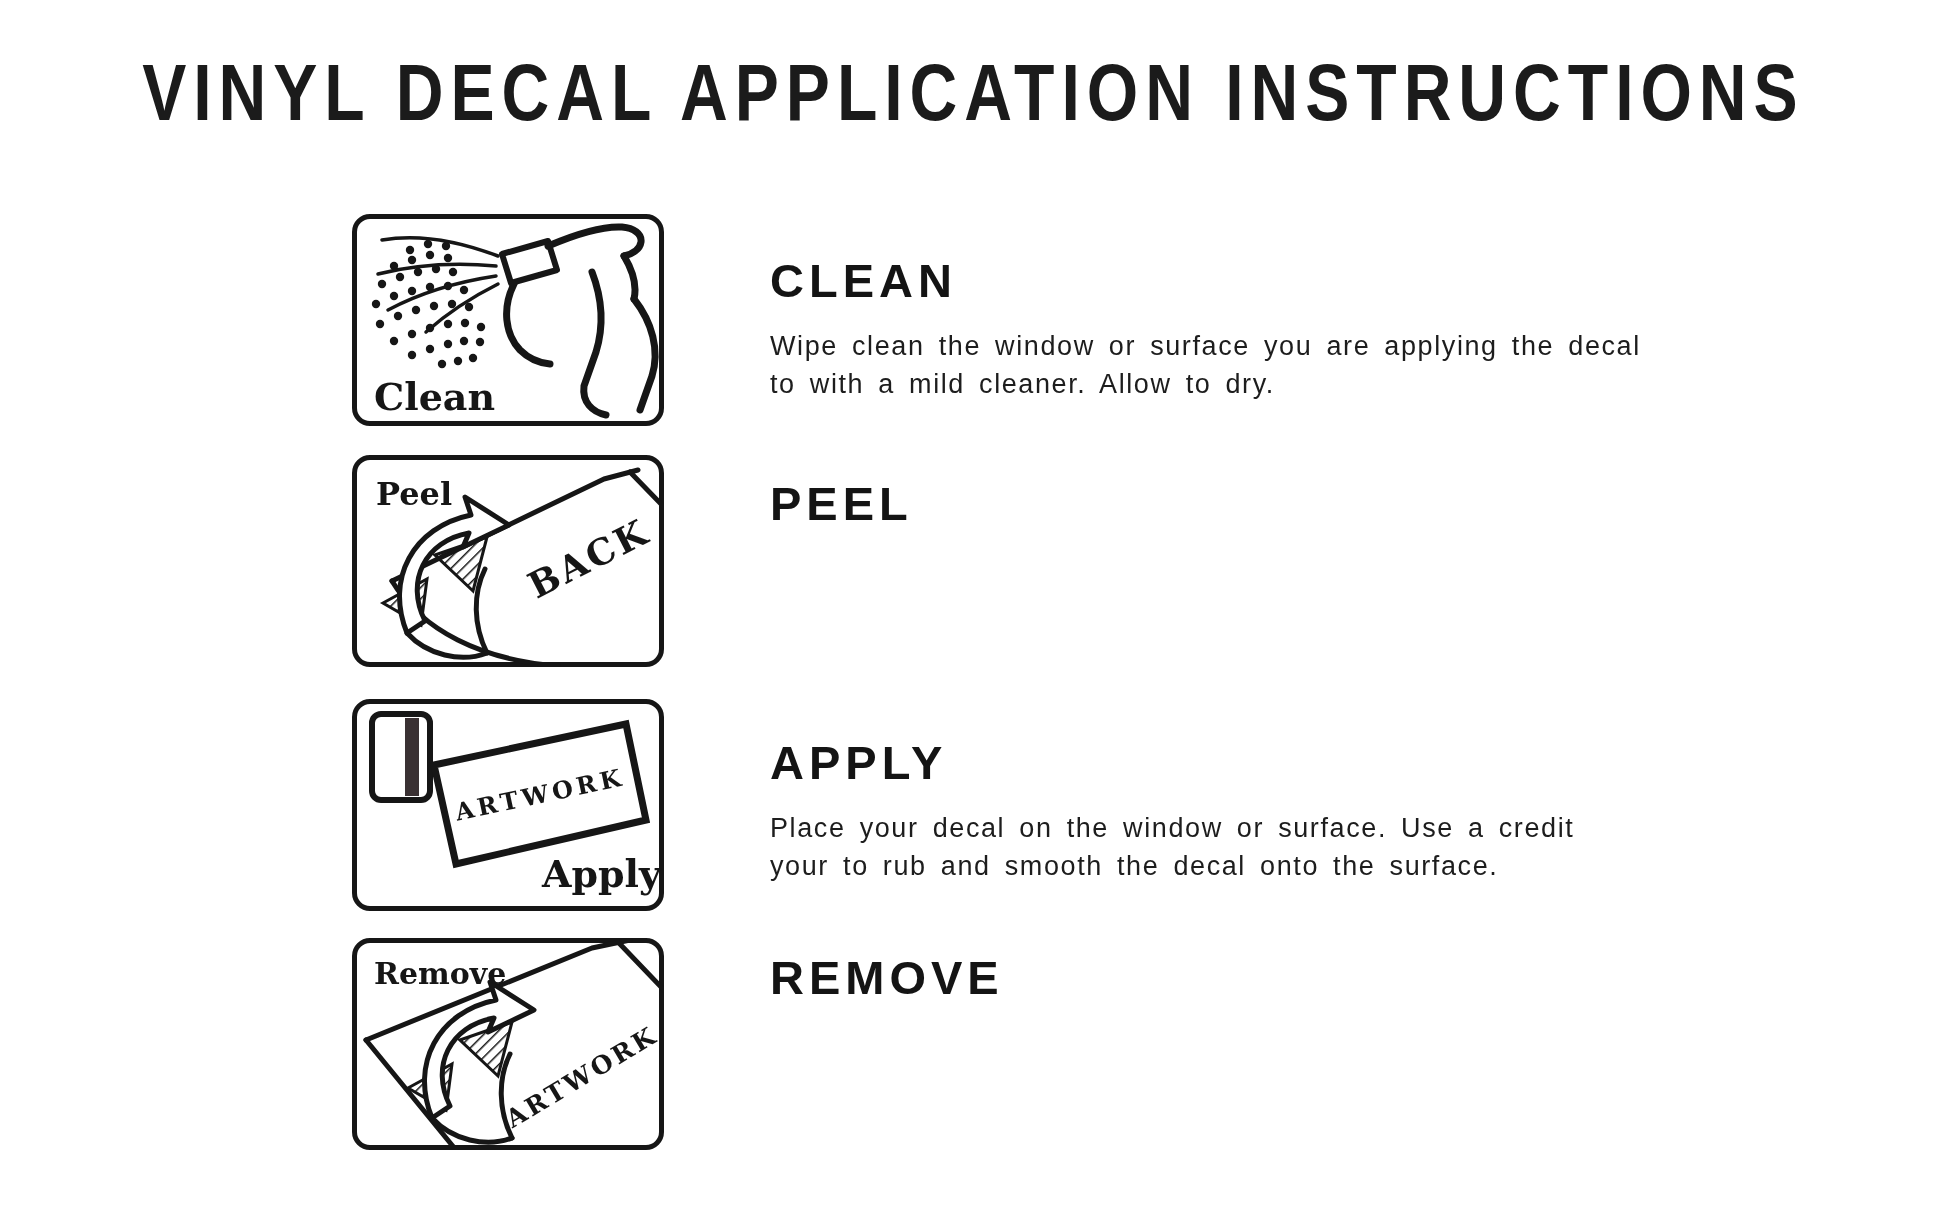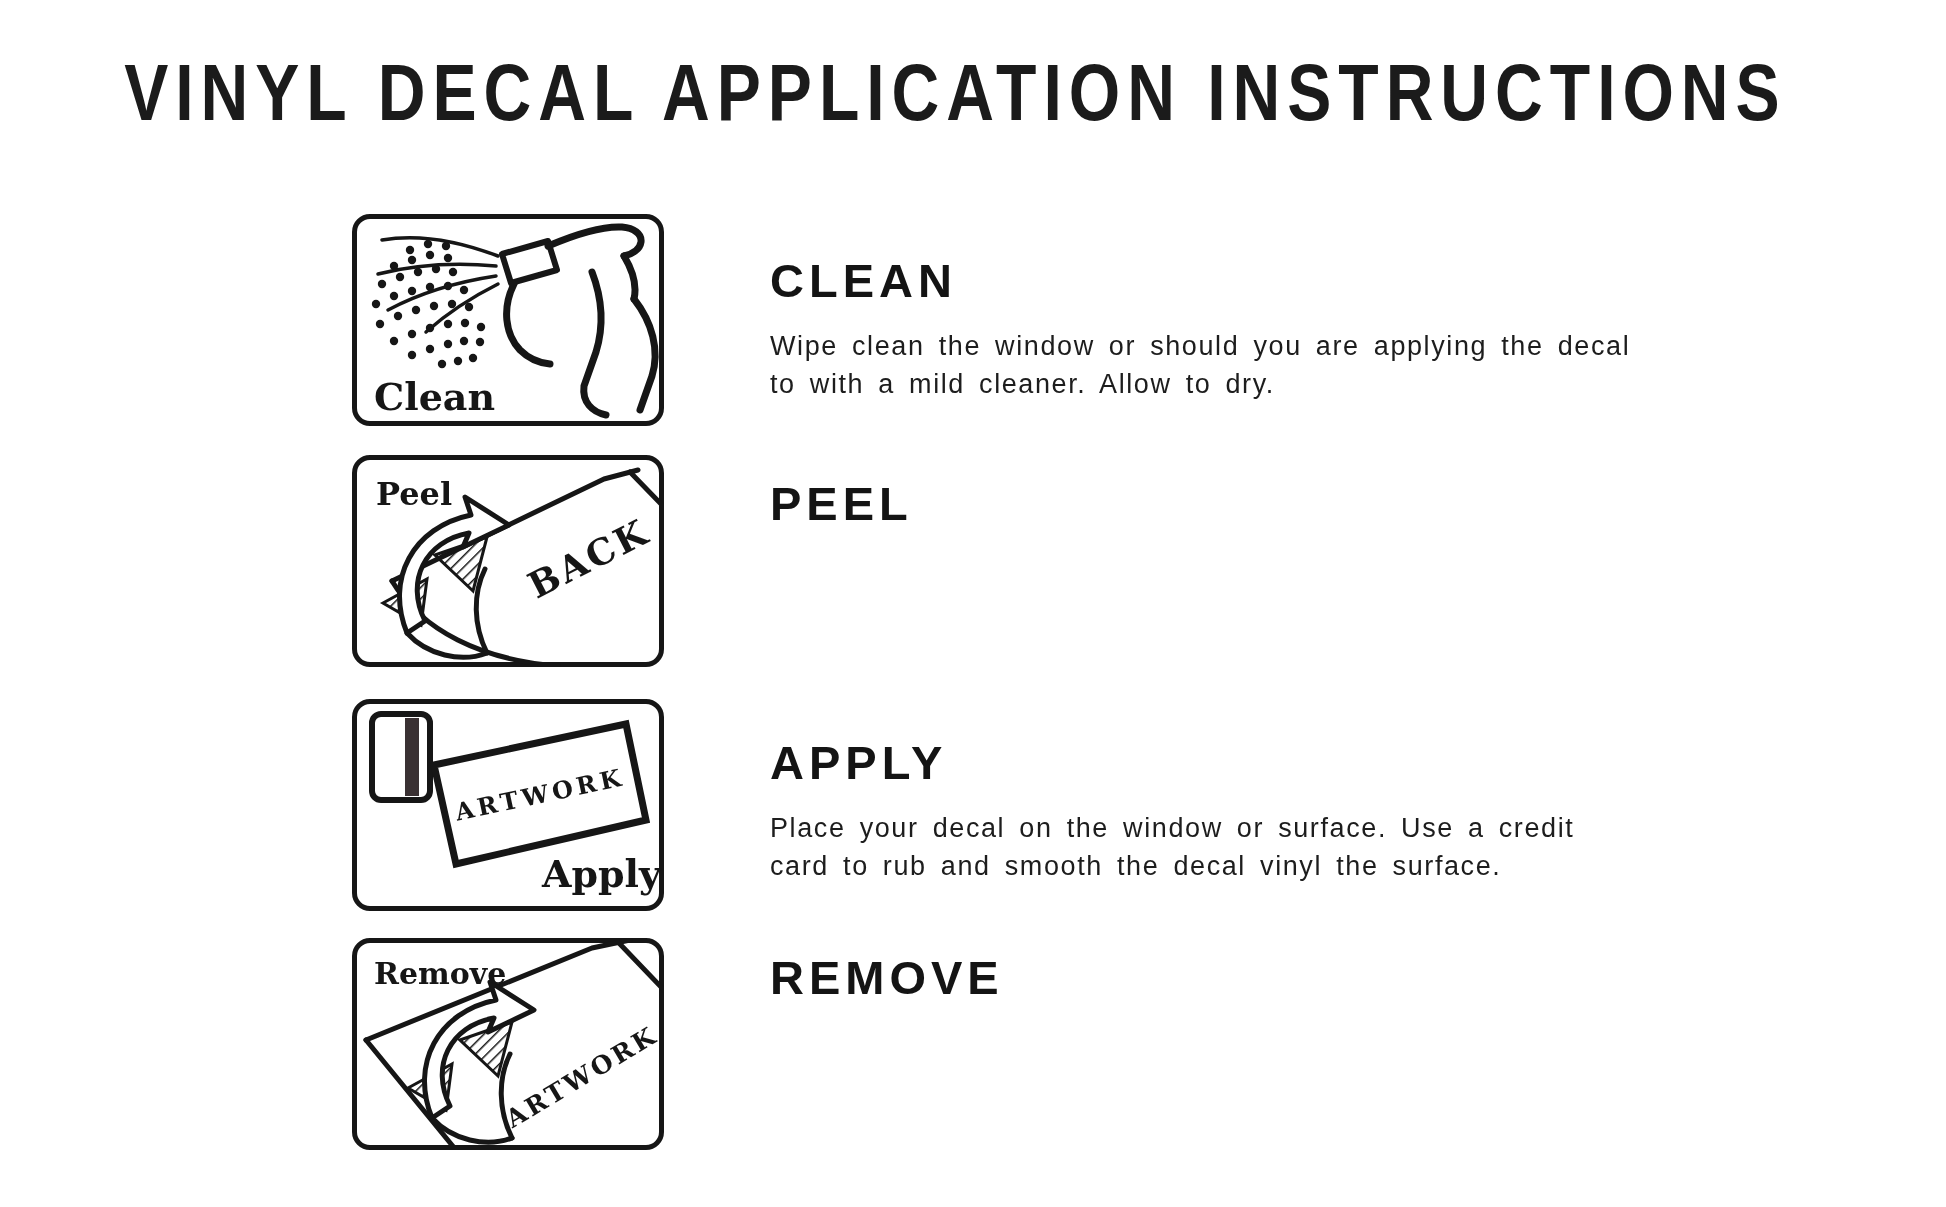--- a/index.html
+++ b/index.html
@@ -6,21 +6,21 @@
   body{
     width:1946px;height:1207px;
     background:#ffffff;
     font-family:"Liberation Sans", sans-serif;
     color:#1b1b1b;
     position:relative;
     overflow:hidden;
   }
   .page-title{
     position:absolute;top:44px;left:0;right:0;
-    text-align:left;
+    text-align:center;
     font-weight:700;font-size:76px;line-height:92px;
     letter-spacing:8px;white-space:nowrap;
   }
   .page-title .squeeze{
     display:inline-block;
     transform:scaleX(0.87) scaleY(1.05);
     transform-origin:center top;
   }
   .icon-box{
     position:absolute;left:352px;width:312px;height:212px;
@@ -121,21 +121,21 @@
       <path d="M272,42 C281,57 285,72 282,85" class="ink" stroke-width="7"></path>
       <path d="M282,85 C300,108 308,136 300,162 L288,196" class="ink" stroke-width="7"></path>
       <path d="M240,58 C250,84 252,112 244,138 L232,172 C230,188 240,198 254,201" class="ink" stroke-width="7"></path>
       <path d="M162,70 C150,94 153,120 168,136 C176,144 187,149 198,150" class="ink" stroke-width="7"></path>
     </g>
     <text x="22" y="196" class="serif-label" font-size="38">Clean</text>
   </svg>
 </div>
 <div class="step-text" id="text-clean">
   <div class="step-heading">CLEAN</div>
-  <p class="step-body">Wipe clean the window or should you are applying the decal
+  <p class="step-body">Wipe clean the window or surface you are applying the decal
 to with a mild cleaner. Allow to dry.</p>
 </div>
 
 <div class="icon-box" id="box-peel">
   <svg width="312" height="212" viewBox="0 0 312 212">
     <g>
       <path d="M40,126 L252,24 L286,15" class="ink" stroke-width="5"></path>
       <path d="M278,17 L312,52" class="ink" stroke-width="5"></path>
       <path d="M40,126 C70,176 130,205 206,211" class="ink" stroke-width="5"></path>
       <text x="237" y="116" text-anchor="middle" class="serif-label" font-size="36" letter-spacing="3" transform="rotate(-27 237 104)">BACK</text>
@@ -157,21 +157,21 @@
     <g>
       <polygon points="82,66 274,25 294,121 104,165" fill="#ffffff" stroke="#161616" stroke-width="7" stroke-linejoin="miter"></polygon>
       <text x="188" y="104" text-anchor="middle" class="serif-label" font-size="24" letter-spacing="4" transform="rotate(-12 188 96)">ARTWORK</text>
     </g>
     <text x="190" y="188" class="serif-label" font-size="38">Apply</text>
   </svg>
 </div>
 <div class="step-text" id="text-apply">
   <div class="step-heading">APPLY</div>
   <p class="step-body">Place your decal on the window or surface. Use a credit
-card to rub and smooth the decal vinyl the surface.</p>
+your to rub and smooth the decal onto the surface.</p>
 </div>
 
 <div class="icon-box" id="box-remove">
   <svg width="312" height="212" viewBox="0 0 312 212">
     <g>
       <path d="M14,102 L240,10 L278,2" class="ink" stroke-width="5"></path>
       <path d="M266,4 L312,52" class="ink" stroke-width="5"></path>
       <path d="M14,102 L104,212" class="ink" stroke-width="5"></path>
       <text x="228" y="148" text-anchor="middle" class="serif-label" font-size="25" letter-spacing="3" transform="rotate(-31 228 136)">ARTWORK</text>
     </g>

